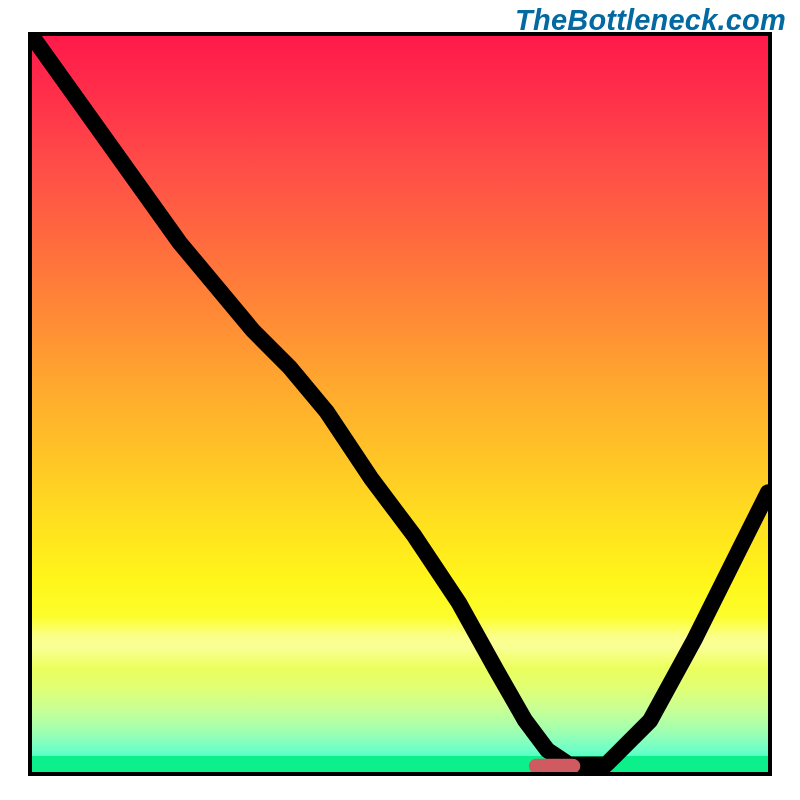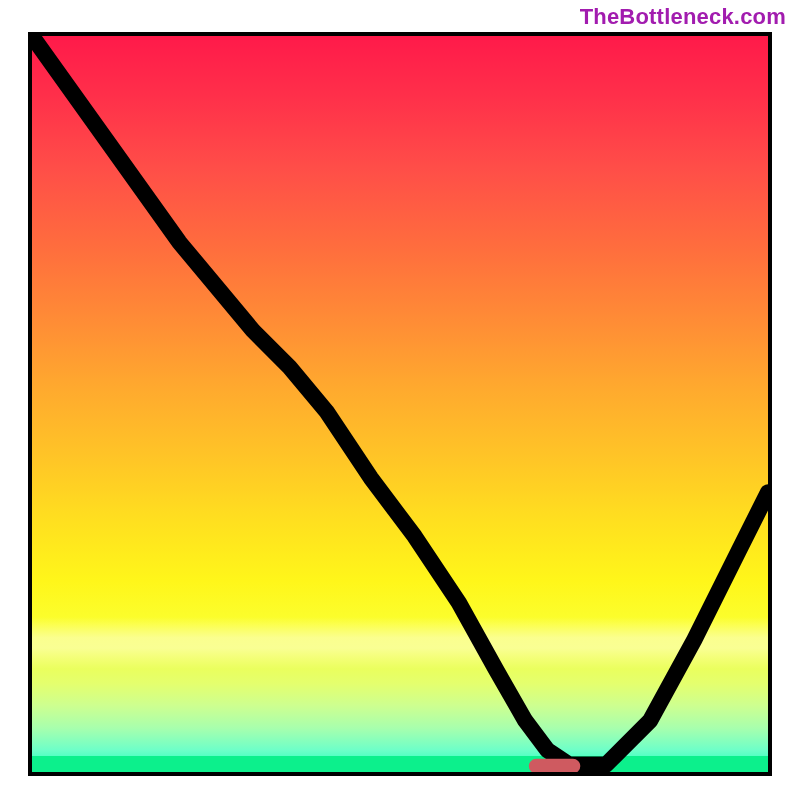--- a/index.html
+++ b/index.html
@@ -13,25 +13,26 @@
   }
   .wrap {
     position: relative;
     width: 800px;
     height: 800px;
   }
   .watermark {
     position: absolute;
     top: 4px;
     right: 14px;
-    font-size: 22px;
+    font-size: 29px;
     font-weight: 600;
-    color: #a21caf;
+    color: #0369a1;
     letter-spacing: 0.2px;
     user-select: none;
+    font-style: italic;
   }
   .plot-outer {
     position: absolute;
     left: 28px;
     top: 32px;
     width: 744px;
     height: 744px;
     background: #000;
   }
   

